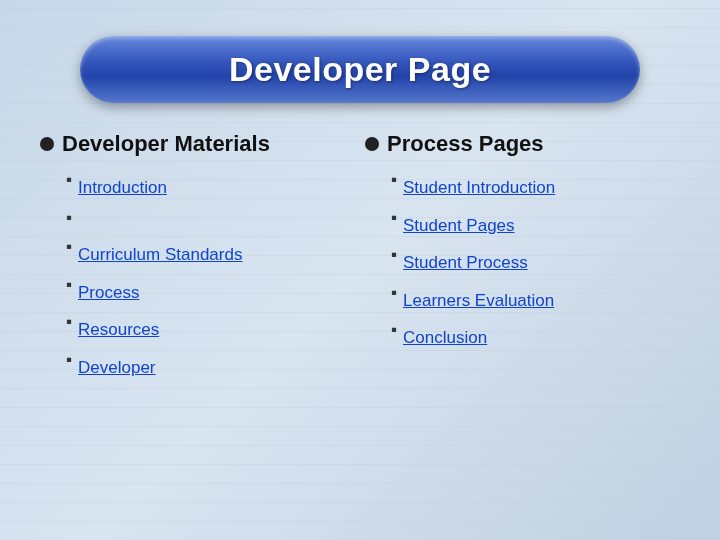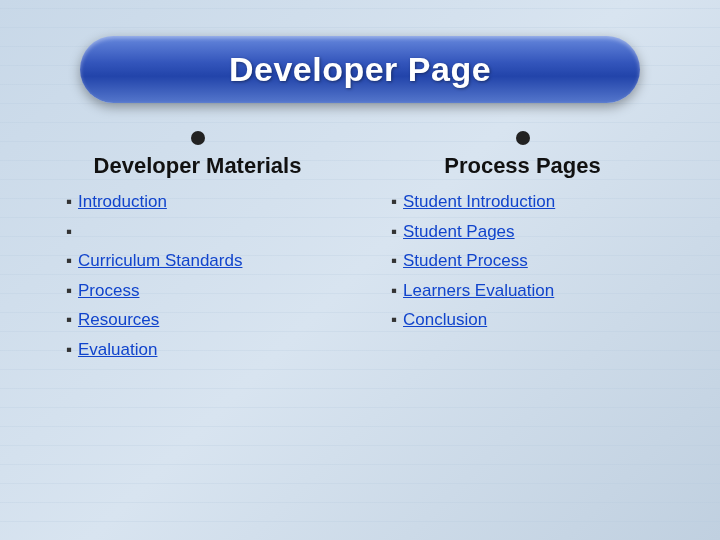--- a/index.html
+++ b/index.html
@@ -78,21 +78,20 @@
       display: flex;
       flex-direction: column;
     }
 
     
     .section-header {
       display: flex;
       align-items: center;
       margin-bottom: 10px;
       gap: 8px;
-      flex-direction: column;
     }
 
     .bullet-circle {
       width: 14px;
       height: 14px;
       background: #222;
       border-radius: 50%;
       flex-shrink: 0;
     }
 
@@ -124,20 +123,21 @@
       line-height: 1.5;
       flex-shrink: 0;
     }
 
     .item-link {
       color: #1144cc;
       text-decoration: underline;
       font-size: 17px;
       line-height: 1.5;
       cursor: pointer;
+      margin-top: 8px;
     }
   </style>
 </head>
 <body>
 
 <div class="page-container">
 
   <div class="title-pill">
     <span class="title-text">Developer Page</span>
   </div>
@@ -164,21 +164,21 @@
         <li>
           <span class="item-bullet">▪</span>
           <a class="item-link">Process</a>
         </li>
         <li>
           <span class="item-bullet">▪</span>
           <a class="item-link">Resources</a>
         </li>
         <li>
           <span class="item-bullet">▪</span>
-          <a class="item-link">Evaluation</a>
+          <a class="item-link">Developer</a>
         </li>
       </ul>
     </div>
 
     <div class="column">
       <div class="section-header">
         <div class="bullet-circle"></div>
         <span class="section-title">Process Pages</span>
       </div>
       <ul class="item-list">

